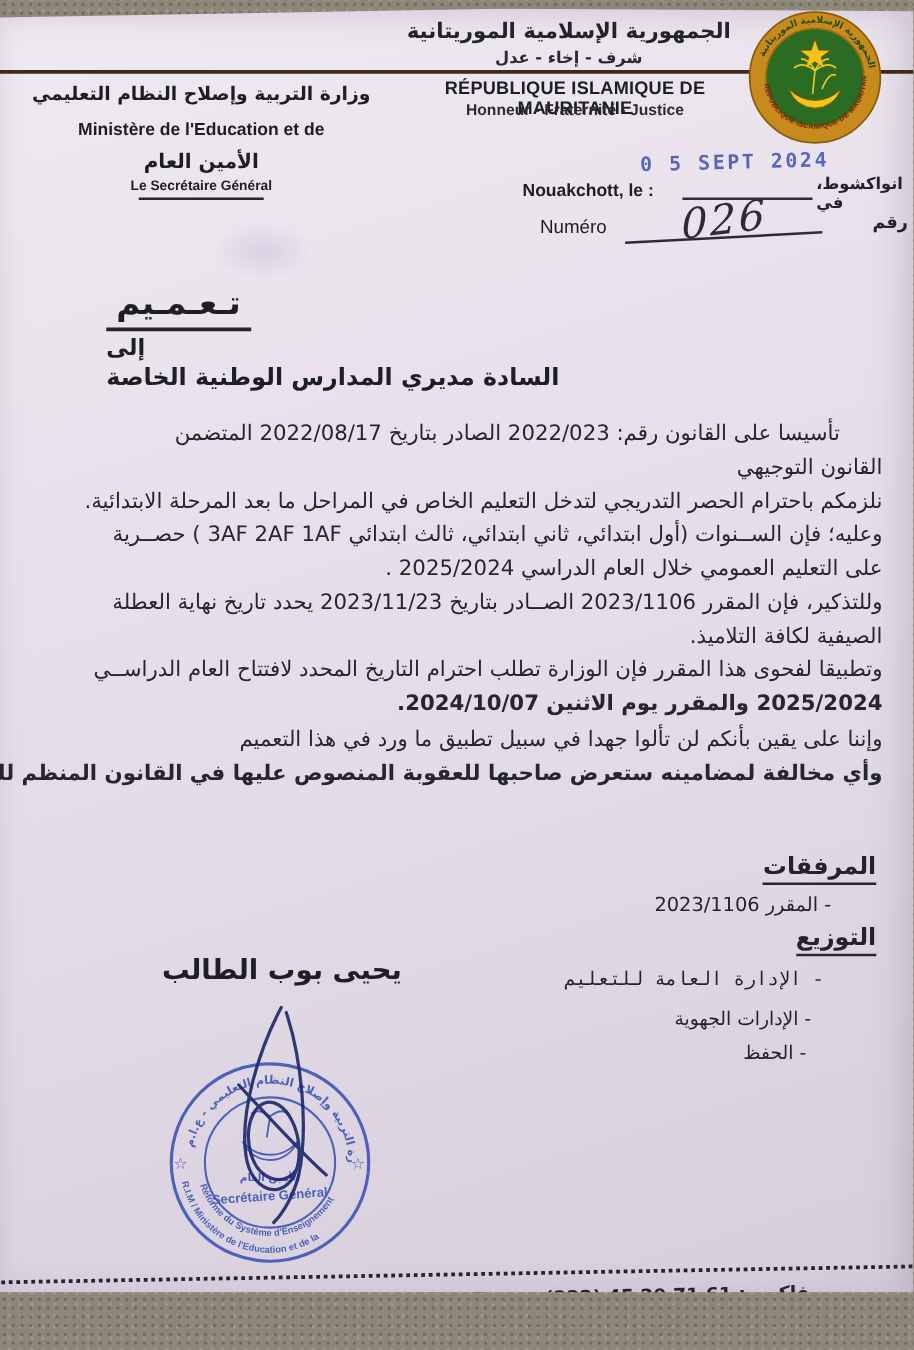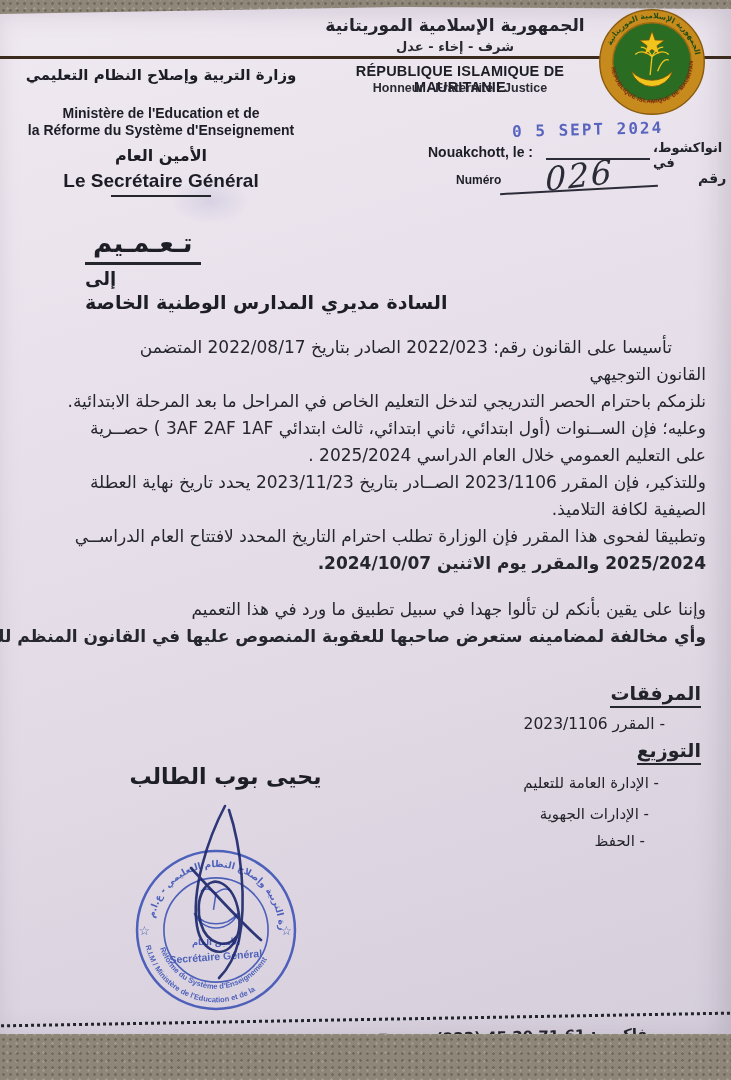--- a/index.html
+++ b/index.html
@@ -22,61 +22,61 @@
   .hdr-ar{position:absolute;left:320px;top:15px;width:270px;text-align:center;
           font-size:17px;font-weight:700;color:#23232b;}
   .hdr-ar-motto{position:absolute;left:320px;top:39px;width:270px;text-align:center;
           font-size:13px;font-weight:600;color:#2a2a33;}
   .hdr-rule{position:absolute;left:0;top:56px;width:731px;height:3px;background:#3a2b1c;}
   .hdr-fr{position:absolute;left:315px;top:63px;width:290px;text-align:center;
           font-size:14.5px;font-weight:700;letter-spacing:.2px;color:#1d1d26;}
   .hdr-fr-motto{position:absolute;left:315px;top:81px;width:290px;text-align:center;
           font-size:12.5px;font-weight:600;color:#2a2a33;}
   .ministry{position:absolute;left:15px;top:66px;width:292px;text-align:center;color:#1d1d26;}
-  .min-ar{font-size:15px;font-weight:700;margin-bottom:21px;}
+  .min-ar{font-size:15px;font-weight:700;margin-bottom:11px;}
   .min-fr{font-size:14px;font-weight:600;line-height:17px;}
   .office-ar{font-size:16px;font-weight:700;margin-top:7px;}
-  .office-fr{font-size:19px;font-weight:600;margin-top:5px;}
+  .office-fr{font-size:11px;font-weight:600;margin-top:5px;}
   .office-rule{width:100px;height:2px;background:#26262e;margin:3px auto 0;}
   
   .date-stamp{position:absolute;left:512px;top:120px;color:#4653b8;opacity:.88;
           font-family:"DejaVu Sans Mono",monospace;font-size:16px;font-weight:700;
           letter-spacing:2px;transform:rotate(-1.5deg);}
-  .nkt-label{position:absolute;left:428px;top:144px;font-size:14px;font-weight:600;color:#1d1d26;}
+  .nkt-label{position:absolute;left:418px;top:144px;font-size:14px;font-weight:600;color:#1d1d26;}
   .nkt-line{position:absolute;left:546px;top:158px;width:104px;height:2px;background:#2c2c38;}
   .nkt-ar{position:absolute;left:653px;top:140px;width:72px;font-size:13px;font-weight:700;
           color:#23232b;text-align:left;}
-  .num-label{position:absolute;left:456px;top:173px;font-size:12px;font-weight:700;color:#1d1d26;}
+  .num-label{position:absolute;left:432px;top:173px;font-size:15px;font-weight:400;color:#1d1d26;}
   .num-line{position:absolute;left:500px;top:189px;width:158px;height:2px;background:#2c2c38;
           transform:rotate(-3deg);}
   .num-value{position:absolute;left:545px;top:156px;font-family:"DejaVu Serif",serif;
           font-style:italic;font-size:33px;font-weight:400;color:#2c2c38;
           transform:rotate(-7deg) skewX(-6deg);letter-spacing:2px;}
   .num-ar{position:absolute;left:698px;top:170px;font-size:14px;font-weight:600;color:#23232b;}
   
   .title-block{position:absolute;left:85px;top:228px;width:560px;text-align:left;color:#1e1e26;}
   .t-main{display:inline-block;font-size:26px;font-weight:700;
           border-bottom:3px solid #26262e;padding:0 8px 4px;}
   .t-to{font-size:18px;font-weight:700;margin-top:3px;}
   .t-rcp{font-size:19px;font-weight:700;margin-top:2px;}
   
   .body-text{position:absolute;left:50px;top:334px;width:656px;direction:rtl;text-align:right;
           font-family:"DejaVu Sans",sans-serif;font-size:17px;line-height:27px;color:#26262e;}
   .bl{white-space:nowrap;}
   .indent{padding-right:34px;}
   .bold{font-weight:700;}
-  .gap-top{margin-top:19px;text-align:right;}
+  .gap-top{margin-top:2px;text-align:right;}
   
   .annex{position:absolute;left:411px;top:670px;width:290px;direction:rtl;text-align:right;
          font-family:"DejaVu Sans",sans-serif;color:#23232b;margin-top:12px;}
   .annex-h{display:inline-block;font-size:19px;font-weight:700;
            border-bottom:2px solid #26262e;padding-bottom:2px;margin-bottom:5px;}
   .annex-item{font-size:15.5px;margin:2px 36px 6px 0;}
   .dist-item{font-size:15px;}
-  .d1{margin:4px 42px 13px 0;}
+  .d1{margin:4px 42px 13px 0;font-family:Liberation Mono, monospace;}
   .d2{margin:0 52px 9px 0;}
   .d3{margin:0 48px 7px 0;}
   .d4{margin:0 56px 0 0;}
   
   .sig-name{position:absolute;left:108px;top:764px;width:235px;text-align:center;
           font-family:"DejaVu Sans",sans-serif;font-size:22px;font-weight:700;color:#1e1e26;}
   .stamp-svg{position:absolute;left:132px;top:846px;width:168px;height:168px;opacity:.88;}
   .scribble-svg{position:absolute;left:163px;top:798px;width:124px;height:192px;opacity:.92;}
   .emblem-svg{position:absolute;left:596px;top:6px;width:112px;height:112px;}
   
@@ -120,21 +120,20 @@
         <path d="M 60 54 C 56 46 52 44 48 44"></path>
         <path d="M 60 54 C 64 46 68 44 72 44"></path>
         <path d="M 66 70 C 70 60 74 56 78 58"></path>
       </g>
       <path d="M 38 70 A 23 23 0 0 0 82 70 A 30 30 0 0 1 38 70 Z" fill="#f2c51d" stroke="#7a4c08" stroke-width=".8"></path>
     </svg>
 
     <div class="ministry">
       <div class="min-ar ar" dir="rtl">وزارة التربية وإصلاح النظام التعليمي</div>
       <div class="min-fr">Ministère de l'Education et de</div>
-      <div class="min-fr">la Réforme du Système d'Enseignement</div>
       <div class="office-ar ar" dir="rtl">الأمين العام</div>
       <div class="office-fr">Le Secrétaire Général</div>
       <div class="office-rule"></div>
     </div>
 
     <div class="date-stamp">0 5 SEPT 2024</div>
     <div class="nkt-label">Nouakchott, le :</div>
     <div class="nkt-line"></div>
     <div class="nkt-ar ar" dir="rtl">انواكشوط، في</div>
     <div class="num-label">Numéro</div>

